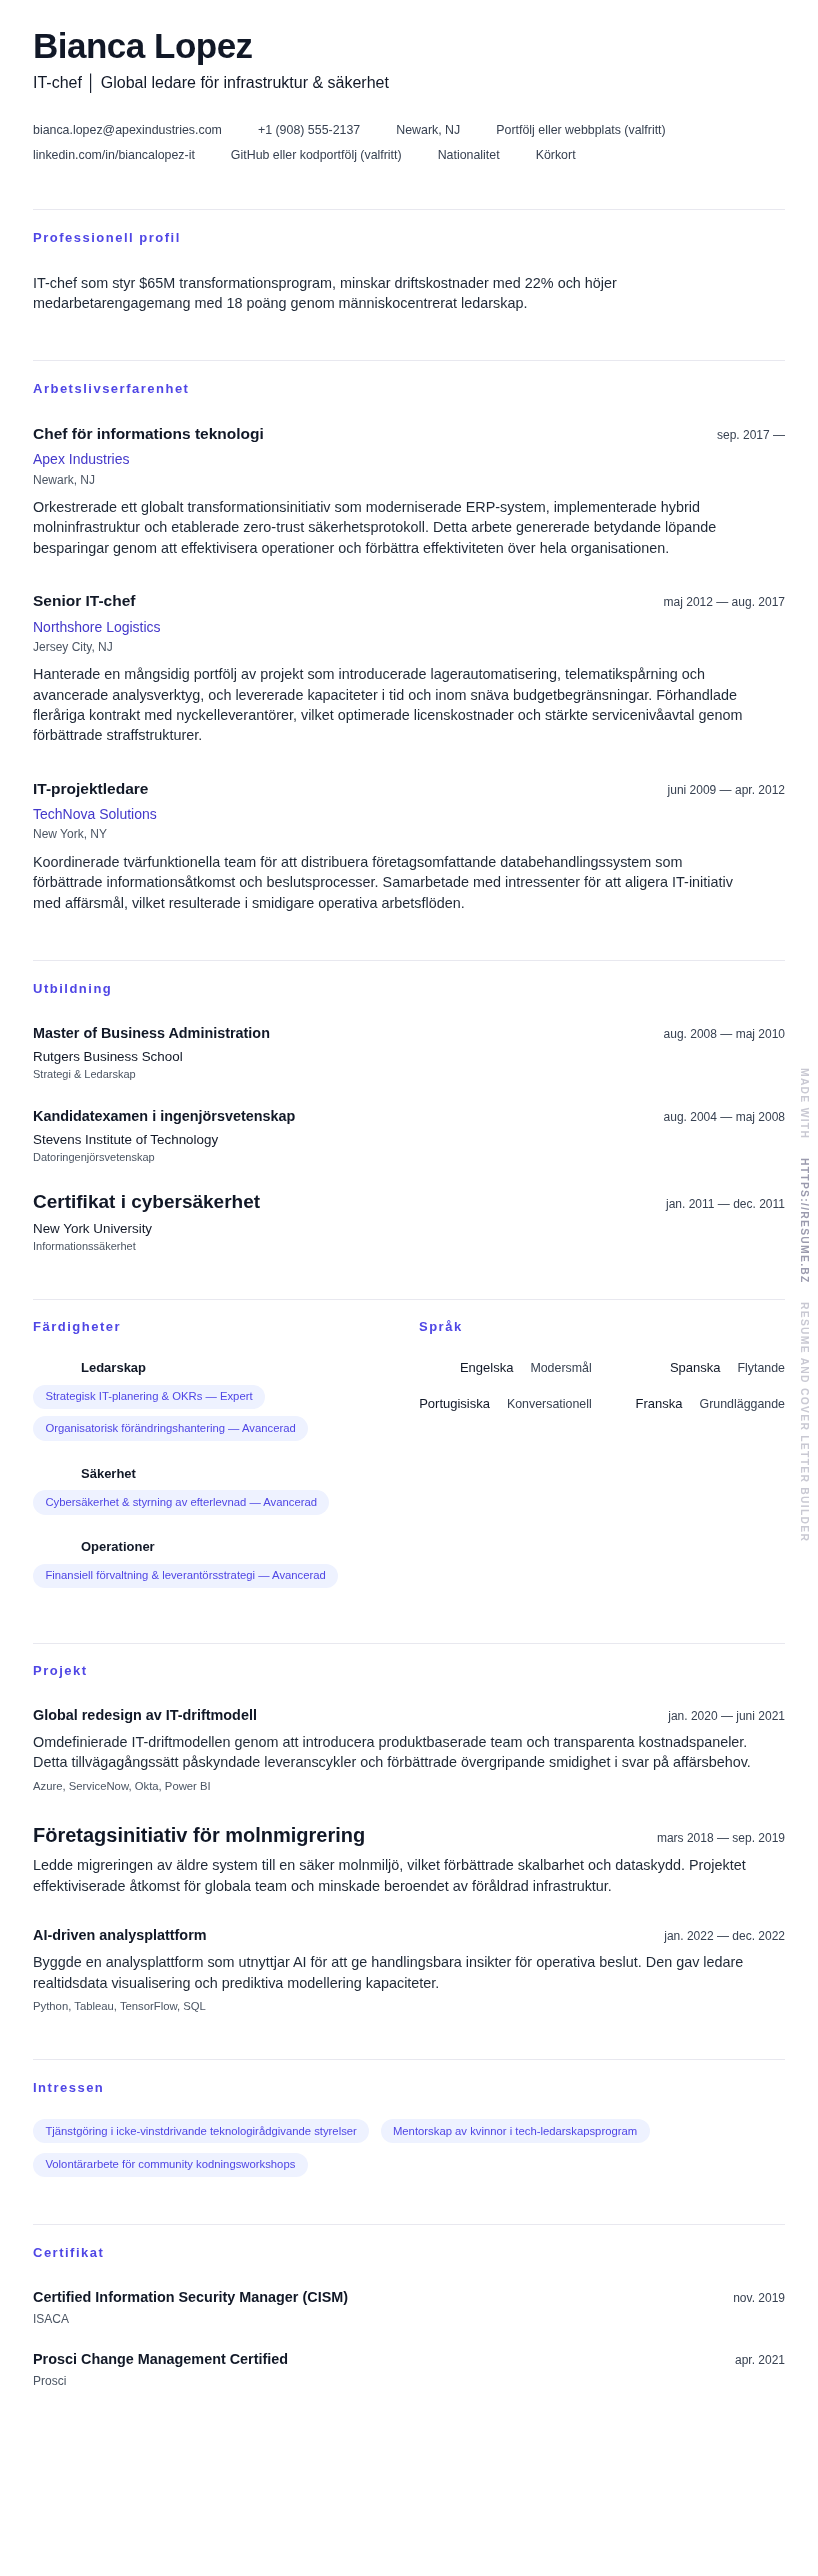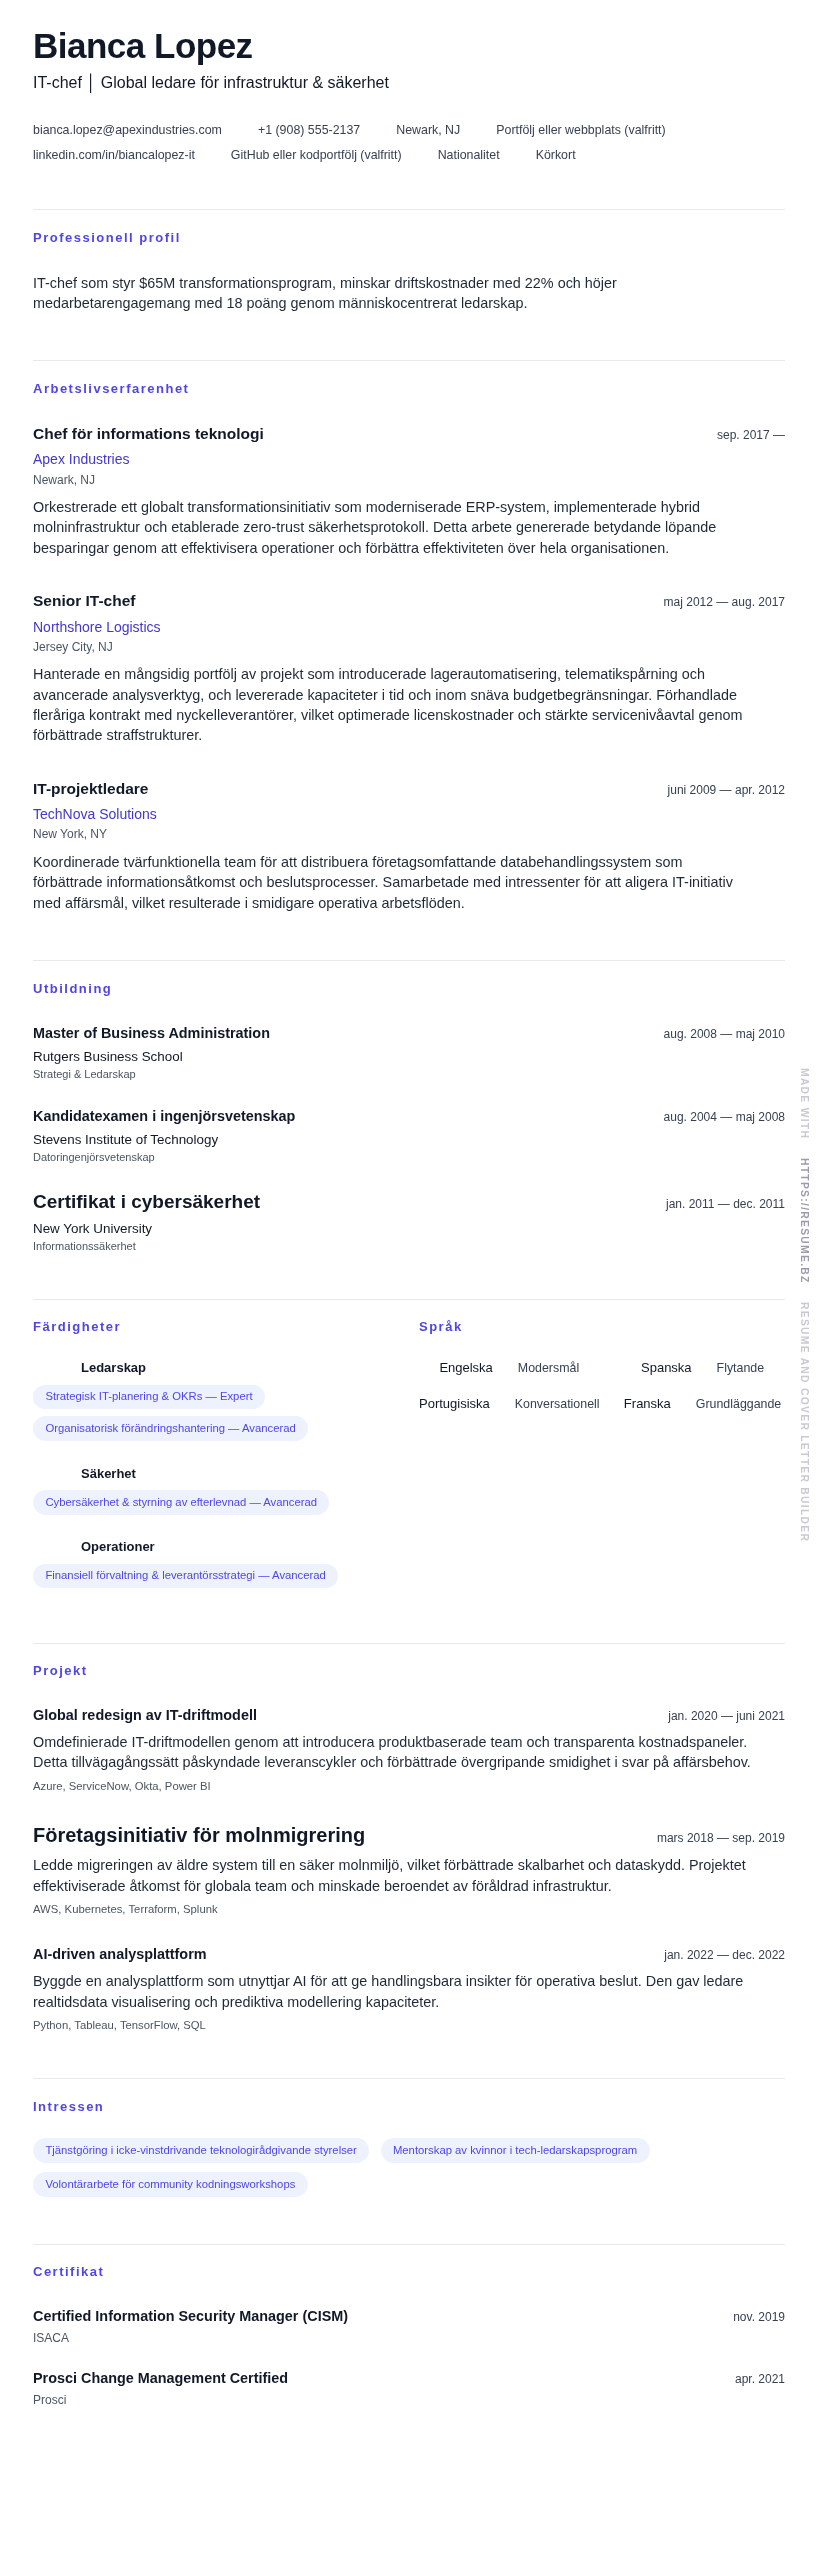--- a/index.html
+++ b/index.html
@@ -163,23 +163,23 @@
     white-space:nowrap;
   }
   .lang-grid{
     display:grid;
     grid-template-columns:1fr 1fr;
     column-gap:20.6px;
     row-gap:20.6px;
   }
   .lang-item{
     display:flex;
-    justify-content:center;
+    justify-content:flex-end;
     align-items:baseline;
-    gap:25px;
+    gap:17px;
   }
   .lang-name{
     font-size:13px;
     font-weight:500;
     color:var(--text-dark);
   }
   .lang-level{
     font-size:12.4px;
     color:var(--date);
     text-align:right;
@@ -358,21 +358,20 @@
       <p class="desc proj-desc">Omdefinierade IT-driftmodellen genom att introducera produktbaserade team och transparenta kostnadspaneler. Detta tillvägagångssätt påskyndade leveranscykler och förbättrade övergripande smidighet i svar på affärsbehov.</p>
       <div class="tech">Azure, ServiceNow, Okta, Power BI</div>
     </article>
 
     <article class="proj-entry">
       <div class="entry-head">
         <div class="entry-title" style="font-size:20px;">Företagsinitiativ för molnmigrering</div>
         <div class="entry-dates">mars 2018 — sep. 2019</div>
       </div>
       <p class="desc proj-desc">Ledde migreringen av äldre system till en säker molnmiljö, vilket förbättrade skalbarhet och dataskydd. Projektet effektiviserade åtkomst för globala team och minskade beroendet av föråldrad infrastruktur.</p>
-      <div class="tech">AWS, Kubernetes, Terraform, Splunk</div>
     </article>
 
     <article class="proj-entry">
       <div class="entry-head">
         <div class="entry-title" style="font-size:14.4px;">AI-driven analysplattform</div>
         <div class="entry-dates">jan. 2022 — dec. 2022</div>
       </div>
       <p class="desc proj-desc">Byggde en analysplattform som utnyttjar AI för att ge handlingsbara insikter för operativa beslut. Den gav ledare realtidsdata visualisering och prediktiva modellering kapaciteter.</p>
       <div class="tech">Python, Tableau, TensorFlow, SQL</div>
     </article>

